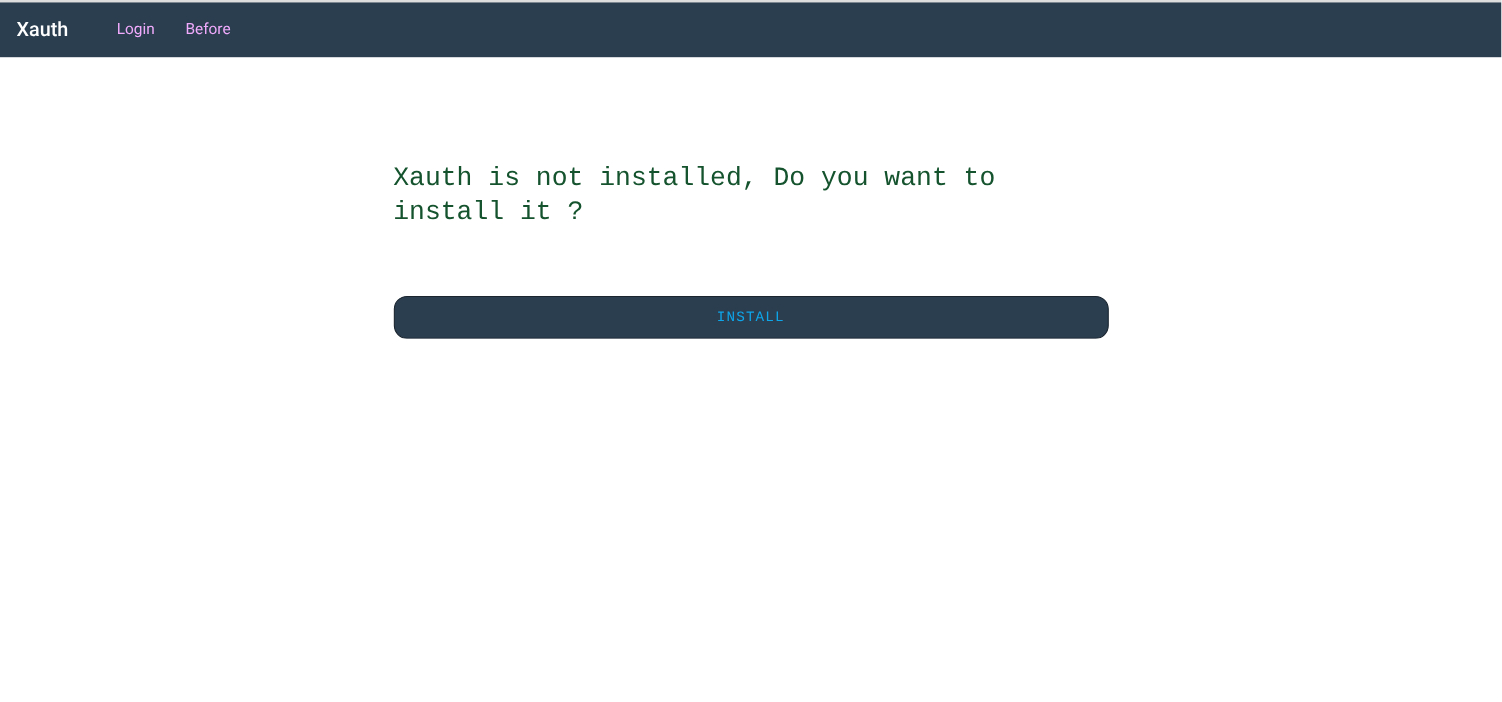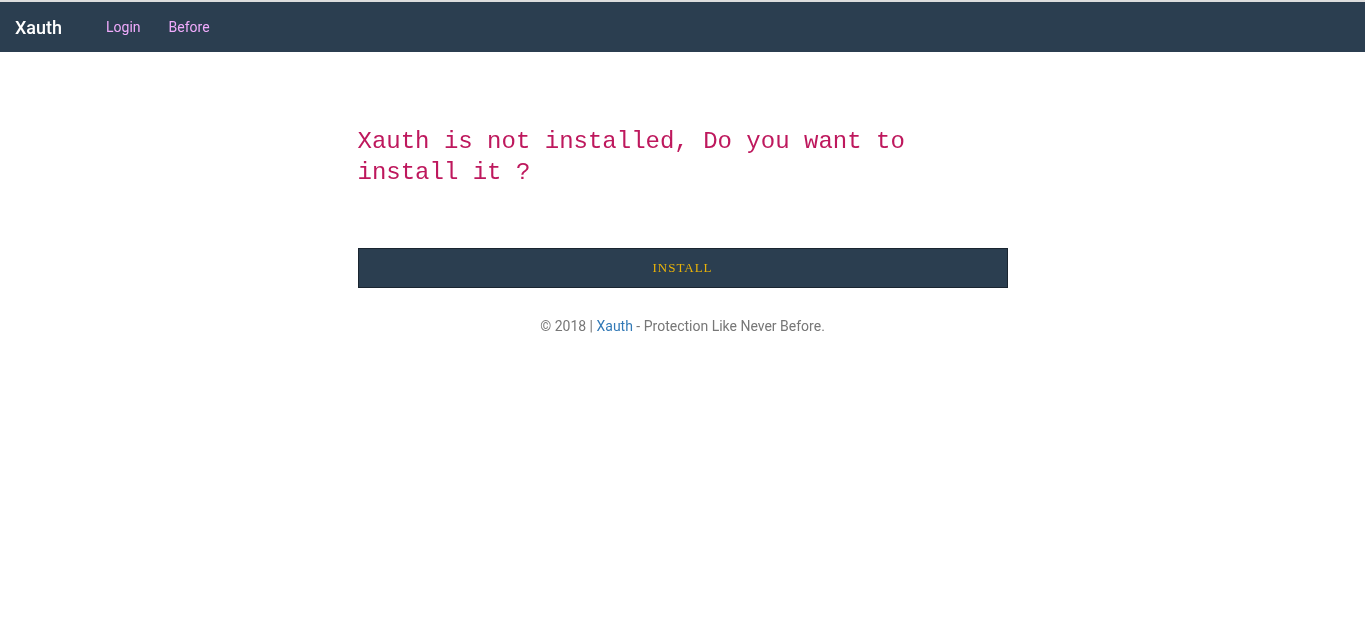--- a/index.html
+++ b/index.html
@@ -33,36 +33,36 @@
       padding: 0 14px;
       text-decoration: none;
       font-weight: 400;
     }
     .container {
       max-width: 680px;
       margin: 0 auto;
       padding: 0 15px;
     }
     .message {
-      margin-top: 74px;
+      margin-top: 95px;
       font-family: "Courier New", Courier, monospace;
       font-size: 24px;
-      color: #be185d;
+      color: #14532d;
       line-height: 1.3;
     }
     .install-button {
       display: block;
       width: 100%;
       margin-top: 60px;
       background: #2b3e50;
-      color: #eab308;
+      color: #0ea5e9;
       border: 1px solid #1a2530;
-      border-radius: 0;
+      border-radius: 12px;
       padding: 11px 0;
-      font-family: Liberation Serif, serif;
+      font-family: Liberation Mono, monospace;
       font-size: 13px;
       letter-spacing: 1px;
       cursor: pointer;
       text-align: center;
     }
     .footer {
       text-align: center;
       margin-top: 30px;
       color: #777;
       font-size: 14px;
@@ -77,16 +77,13 @@
 
 <nav class="navbar">
   <a href="#" class="navbar-brand">Xauth</a>
   <a href="#" class="nav-link">Login</a>
   <a href="#" class="nav-link">Before</a>
 </nav>
 
 <div class="container">
   <div class="message">Xauth is not installed, Do you want to install it ?</div>
   <button class="install-button">INSTALL</button>
-  <div class="footer">
-    <span>© 2018 | </span><a href="#" class="footer-link">Xauth</a><span> - Protection Like Never Before.</span>
-  </div>
 </div>
 
 </body></html>

